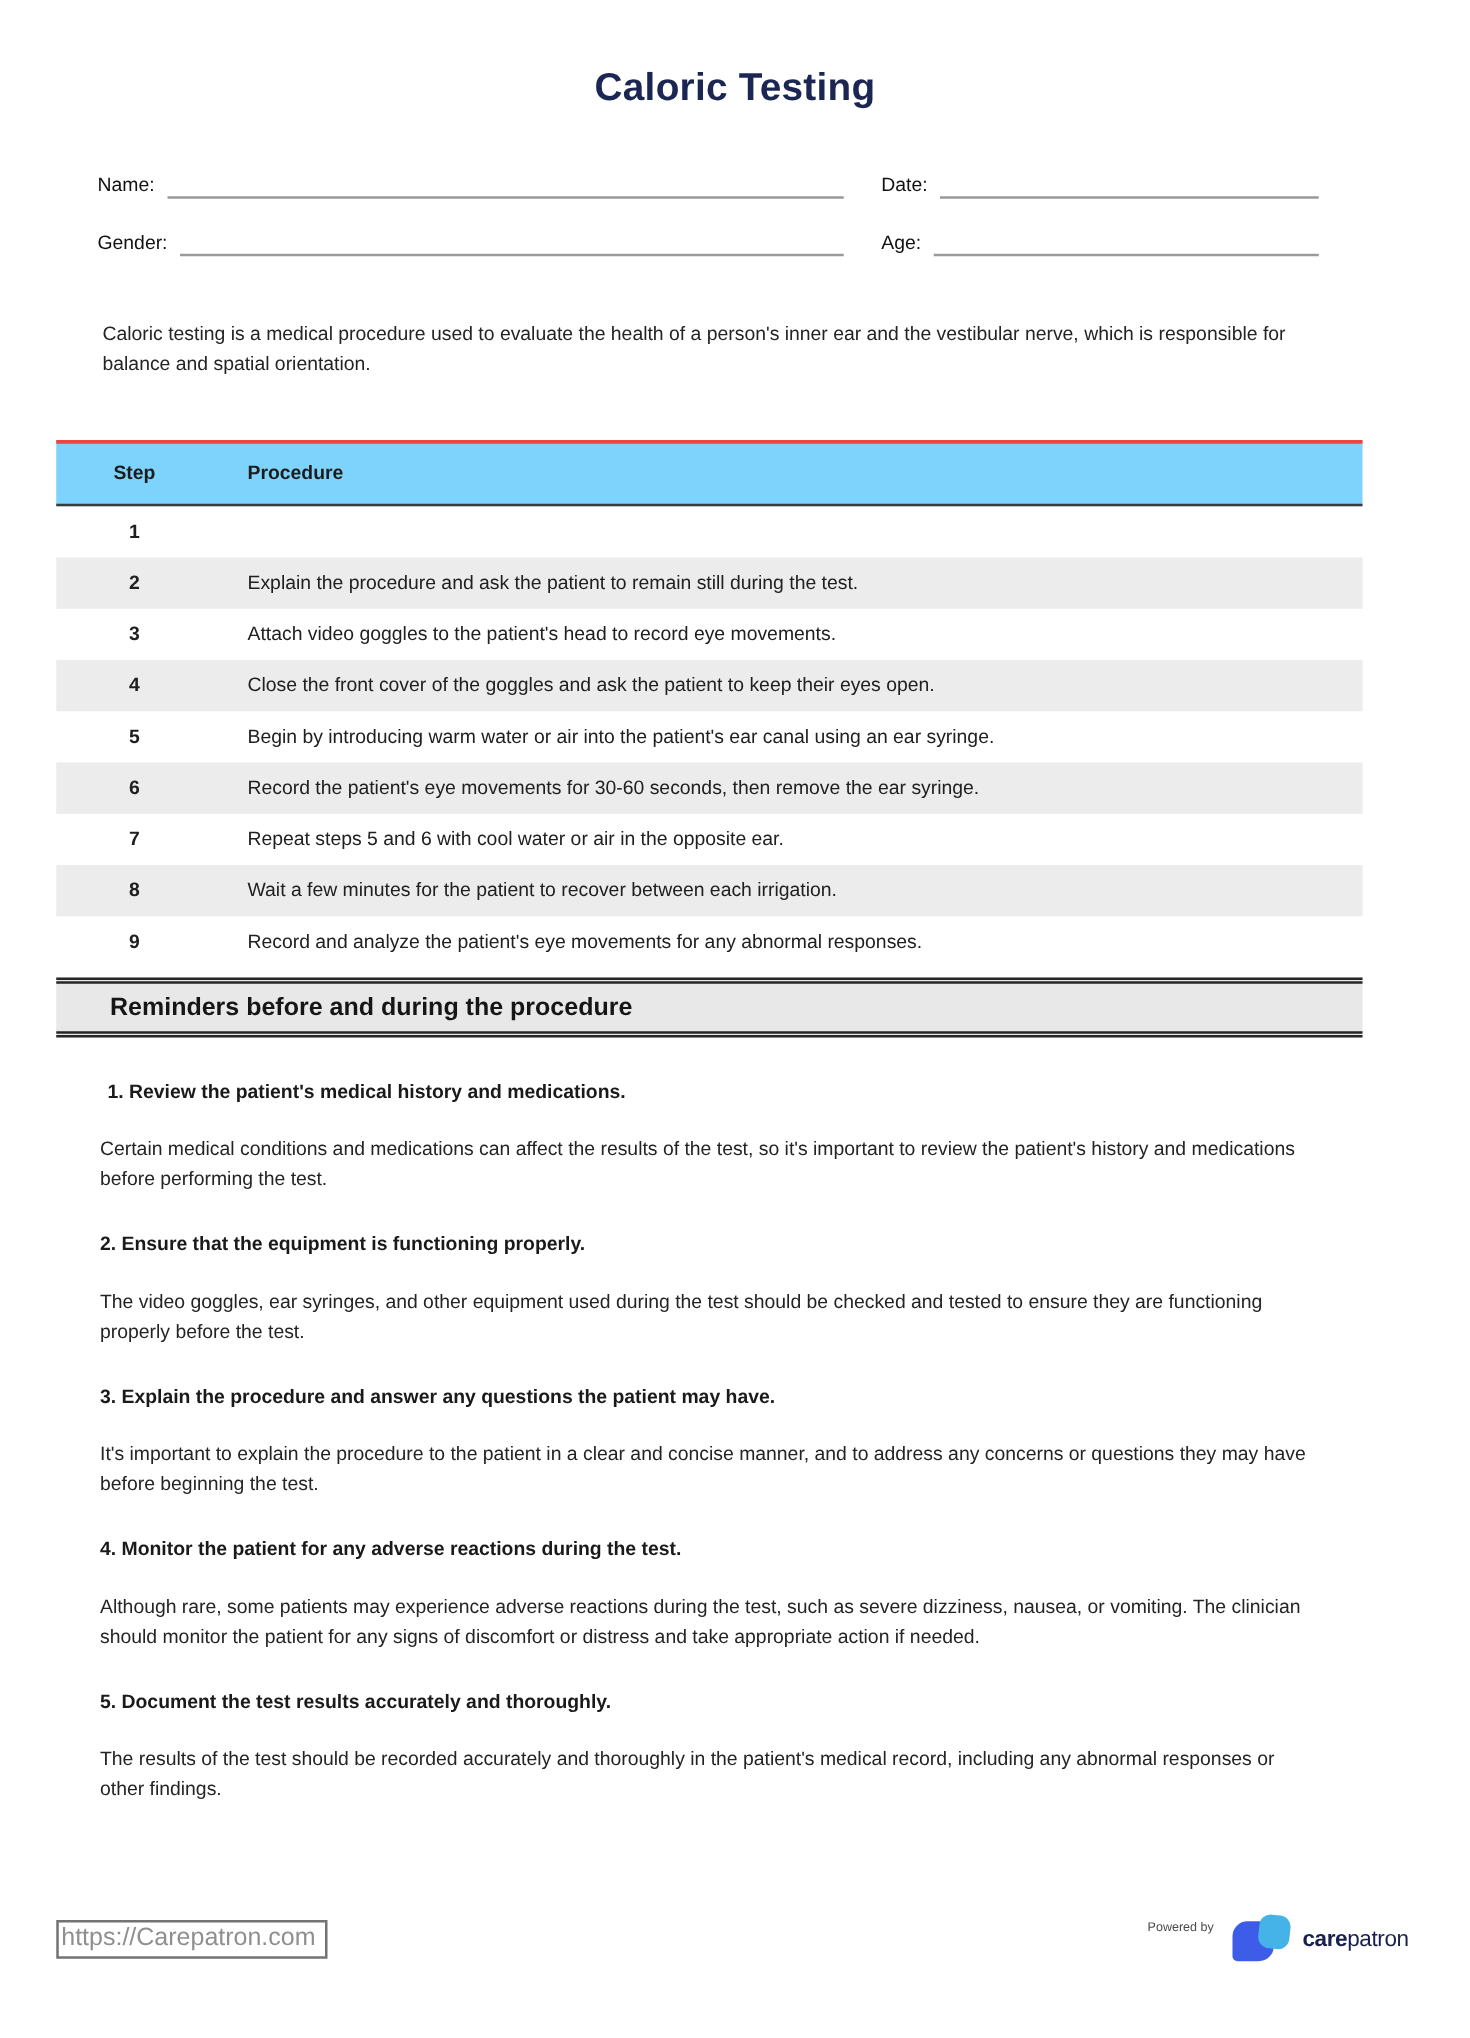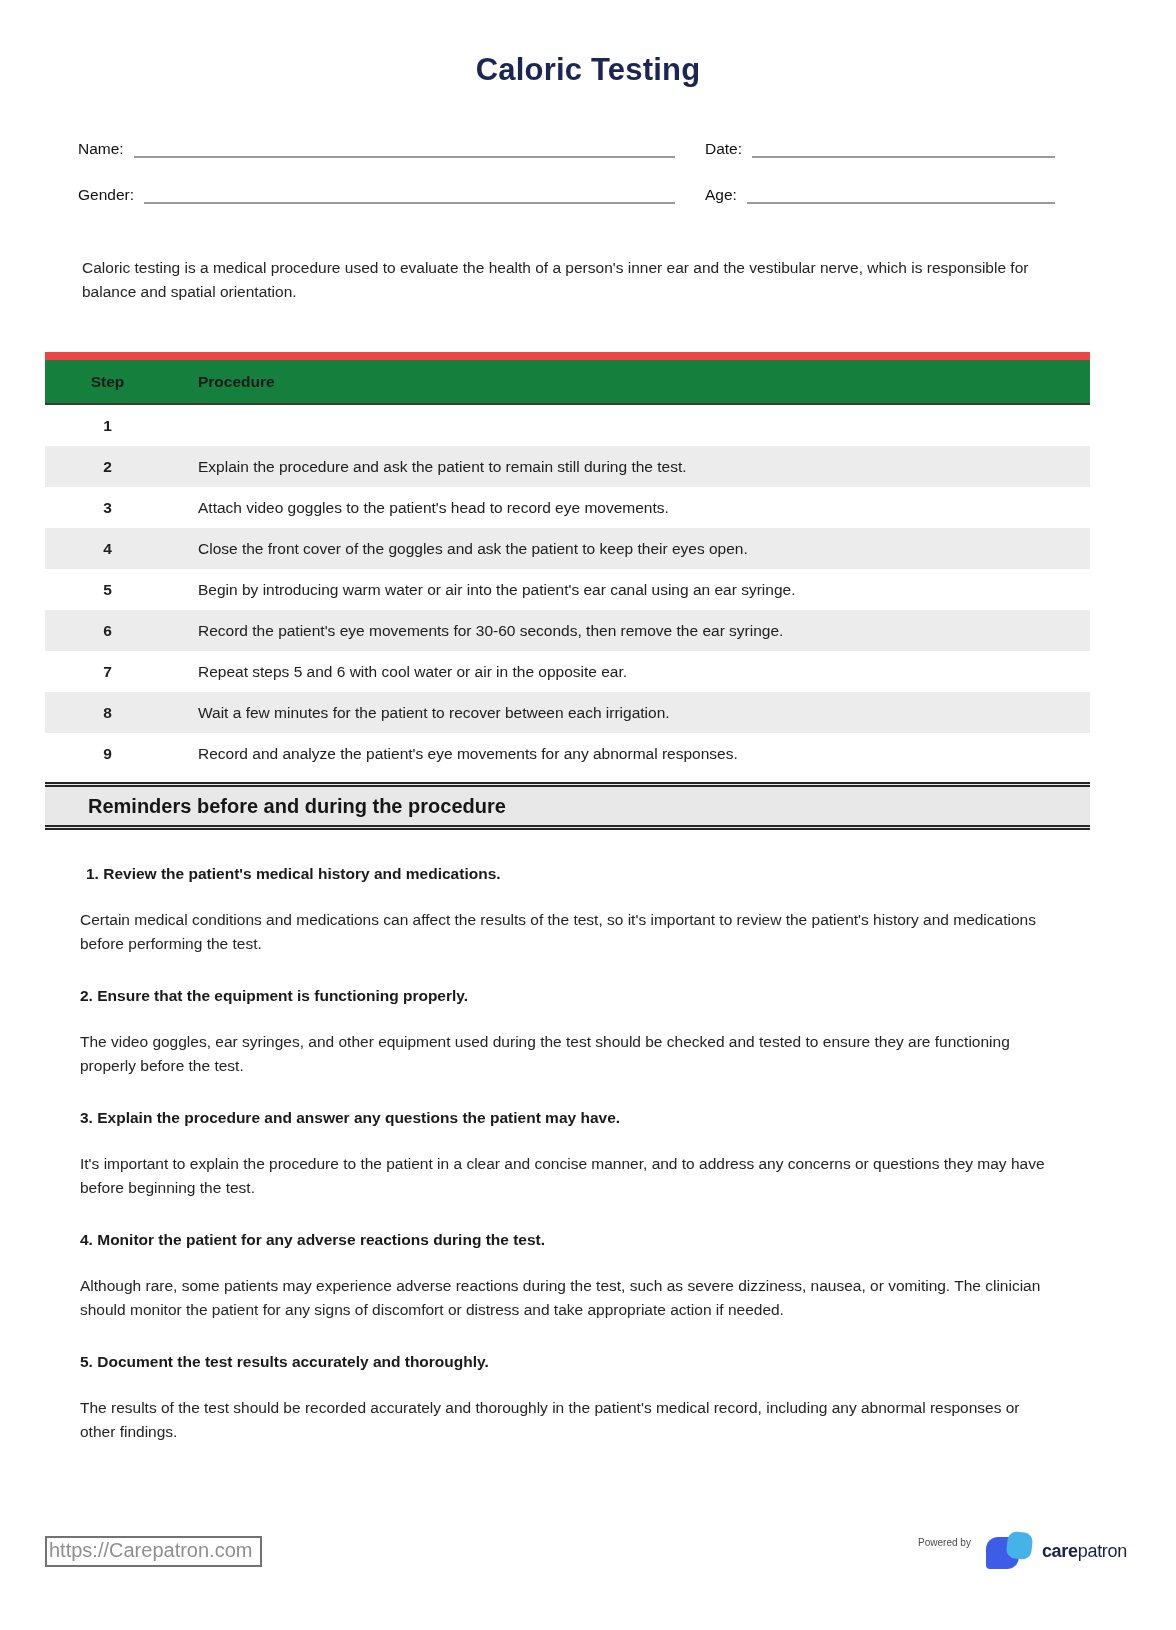--- a/index.html
+++ b/index.html
@@ -21,42 +21,42 @@
     color:#1b2653;
     letter-spacing:0.2px;
   }
   .form-section { margin-top:50px; }
   .form-row {
     display:flex;
     margin:0 121px 24px 78px;
     align-items:flex-end;
     height:22px;
   }
-  .field { display:flex; align-items:flex-start; }
+  .field { display:flex; align-items:center; }
   .field-left { flex:0 0 597px; margin-right:30px; }
   .field-right { flex:1; }
   .field-label { font-size:15.5px; color:#111; padding-bottom:2px; white-space:nowrap; }
   .field-line {
     flex:1;
     border-bottom:2px solid #9a9a9a;
     height:18px;
     margin-left:10px;
   }
   .intro {
     margin:50px 121px 0 82px;
     font-size:15.5px;
     line-height:24px;
     color:#242424;
   }
   .proc-table { margin:48px 86px 0 45px; }
   .thead {
     display:flex; align-items:center;
     height:53px;
-    background:#15803d;
-    border-top:8px solid #ef4444;
+    background:#7dd3fc;
+    border-top:3px solid #ef4444;
     border-bottom:2px solid #3a3a3a;
     font-weight:700; font-size:15.5px; color:#1c1c1c;
   }
   .col-step { flex:0 0 125px; text-align:center; }
   .col-proc { flex:1; padding-left:28px; }
   .tr { display:flex; align-items:center; min-height:41px; font-size:15.5px; color:#202020; }
   .tbody .tr:nth-child(even) { background:#ececec; }
   .td-step { flex:0 0 125px; text-align:center; font-weight:700; }
   .td-proc { flex:1; padding-left:28px; }
   .band {

